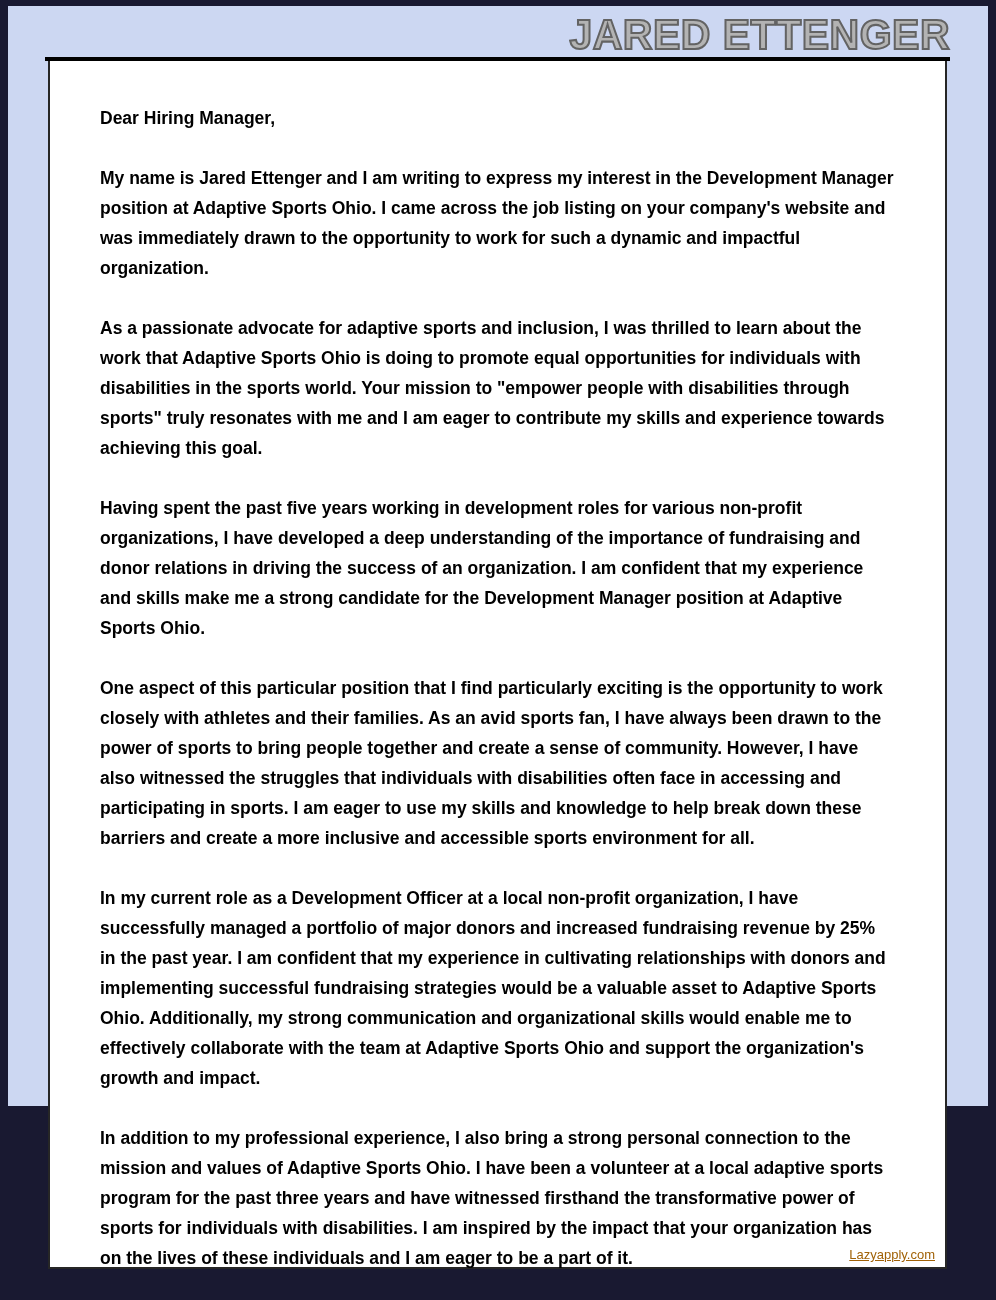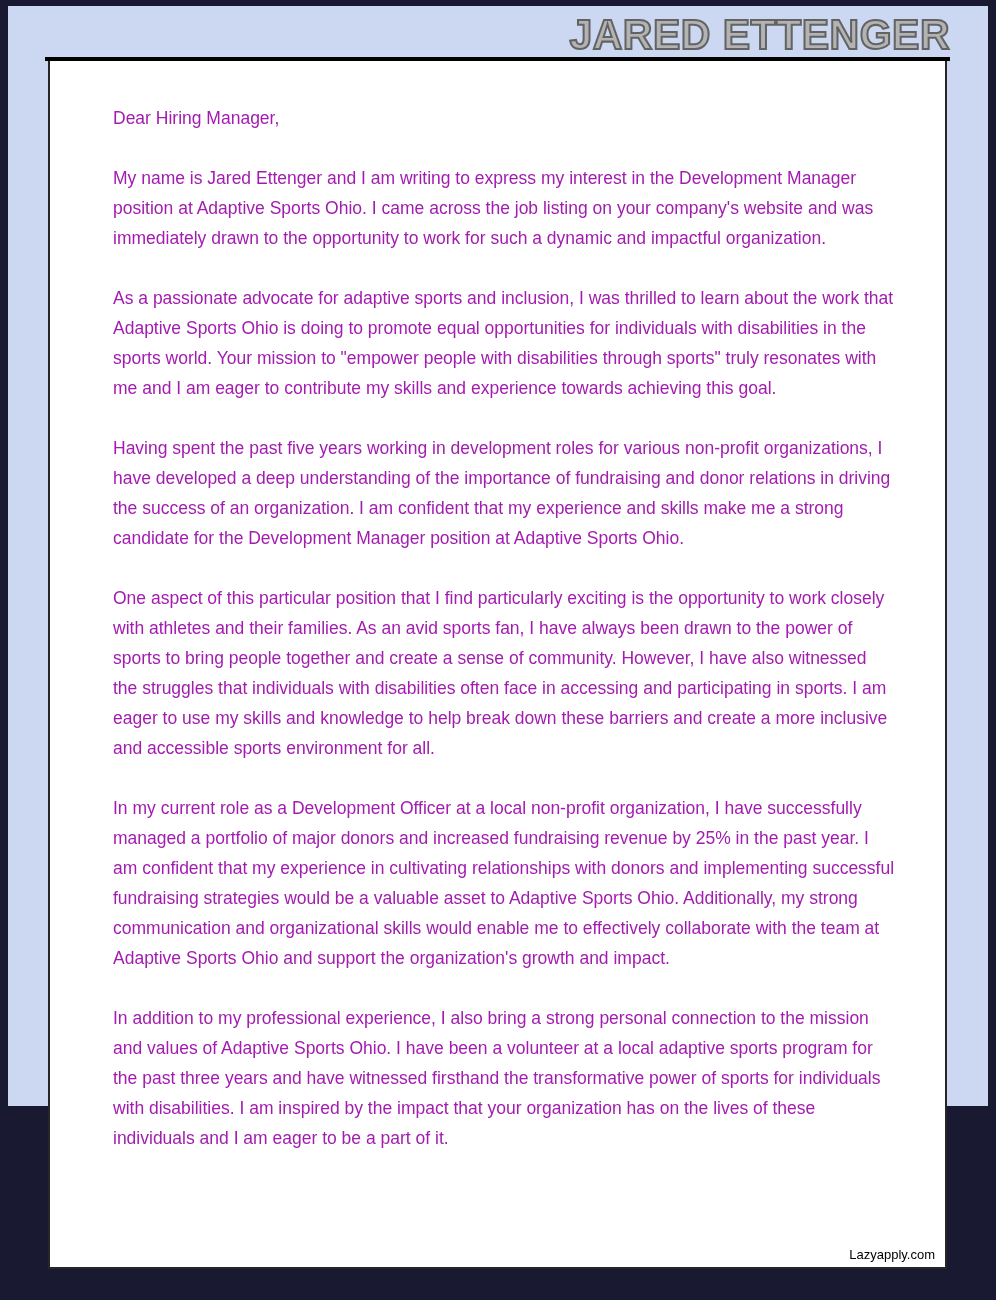--- a/index.html
+++ b/index.html
@@ -54,33 +54,35 @@
     height: 1208px;
     box-sizing: border-box;
     background: #ffffff;
     border-left: 2px solid #262626;
     border-right: 2px solid #262626;
     border-bottom: 2px solid #262626;
     padding: 42px 50px 0 50px;
     overflow: visible;               
   }
   .doc p {
-    margin: 0 0 30px 13px;
+    margin: 0 0 30px 0;
     font-size: 17.5px;
     line-height: 30px;
-    color: #a21caf;
+    color: #000000;
+    font-weight: bold;
   }
   .watermark {
     position: absolute;
     right: 10px;
     bottom: 5px;
     font-size: 13px;
-    color: #000000;
+    color: #a16207;
     background: #ffffff;
     padding-left: 4px;
+    text-decoration: underline;
   }
 </style>
 </head>
 <body>
 
 <div class="page">
 
   <h1 class="page-title">JARED ETTENGER</h1>
 
   <div class="header-rule"></div>

